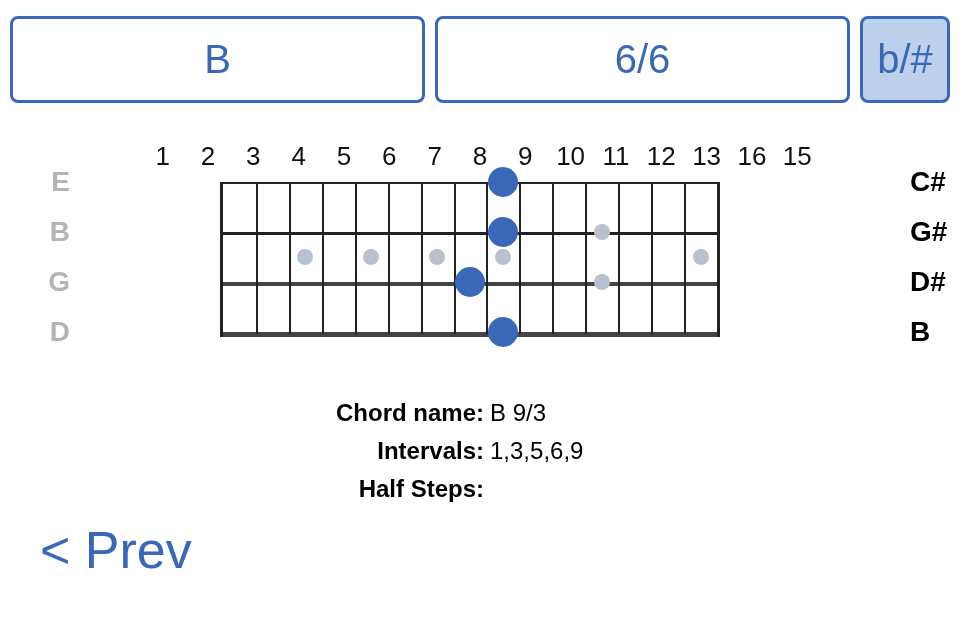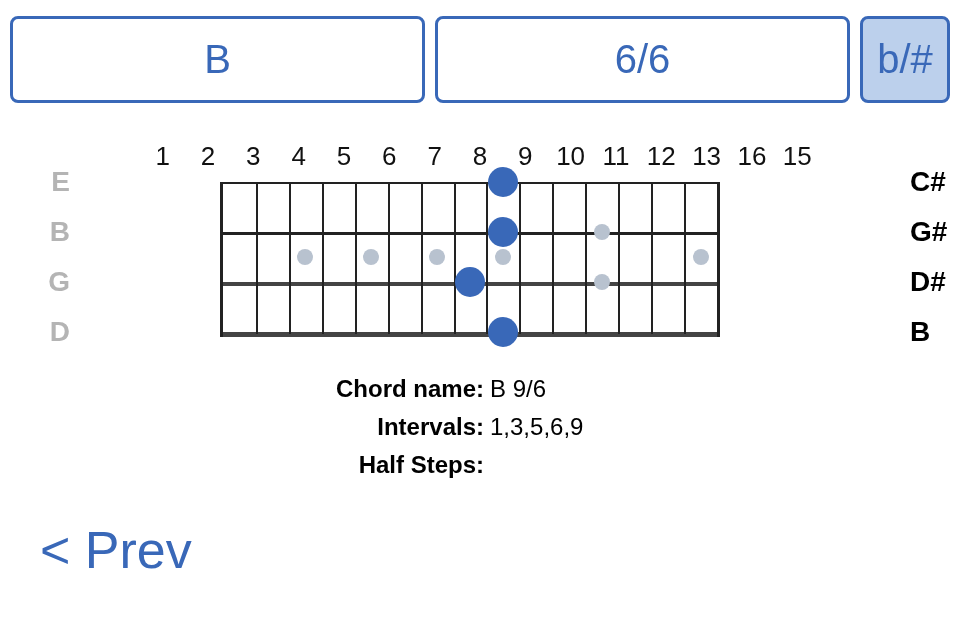--- a/index.html
+++ b/index.html
@@ -57,21 +57,21 @@
   background: #3968b8;
   transform: translate(-50%, -50%);
   z-index: 5;
 }
 
 .left-labels { position: absolute; left: 30px; top: 0; }
 .right-labels { position: absolute; right: 10px; top: 0; }
 .lbl { position: absolute; font-size: 28px; font-weight: 700; transform: translateY(-50%); }
 .lbl.grey { color: #b4b4b4; }
 
-.info-block { margin-top: 18px; font-size: 24px; line-height: 38px; }
+.info-block { margin-top: 42px; font-size: 24px; line-height: 38px; }
 .info-row { display: flex; }
 .info-key { width: 450px; text-align: right; font-weight: 700; padding-right: 6px; }
 .info-val { text-align: left; }
 
 .nav-row { position: absolute; bottom: 60px; left: 0; right: 0; display: flex; justify-content: space-between; padding: 0 40px; margin-top: 40px; }
 .nav-btn { font-size: 52px; color: #3968b8; cursor: pointer; user-select: none; }
 </style>
 </head>
 <body>
 
@@ -146,21 +146,21 @@
         <div class="lbl" style="top: 0px; left: 0px;">C#</div>
         <div class="lbl" style="top: 50px; left: 0px;">G#</div>
         <div class="lbl" style="top: 100px; left: 0px;">D#</div>
         <div class="lbl" style="top: 150px; left: 0px;">B</div>
       </div>
   </div>
 
   <div class="info-block">
     <div class="info-row">
       <div class="info-key">Chord name:</div>
-      <div class="info-val">B 9/6</div>
+      <div class="info-val">B 9/3</div>
     </div>
     <div class="info-row">
       <div class="info-key">Intervals:</div>
       <div class="info-val">1,3,5,6,9</div>
     </div>
     <div class="info-row">
       <div class="info-key">Half Steps:</div>
     </div>
   </div>
 </div>

